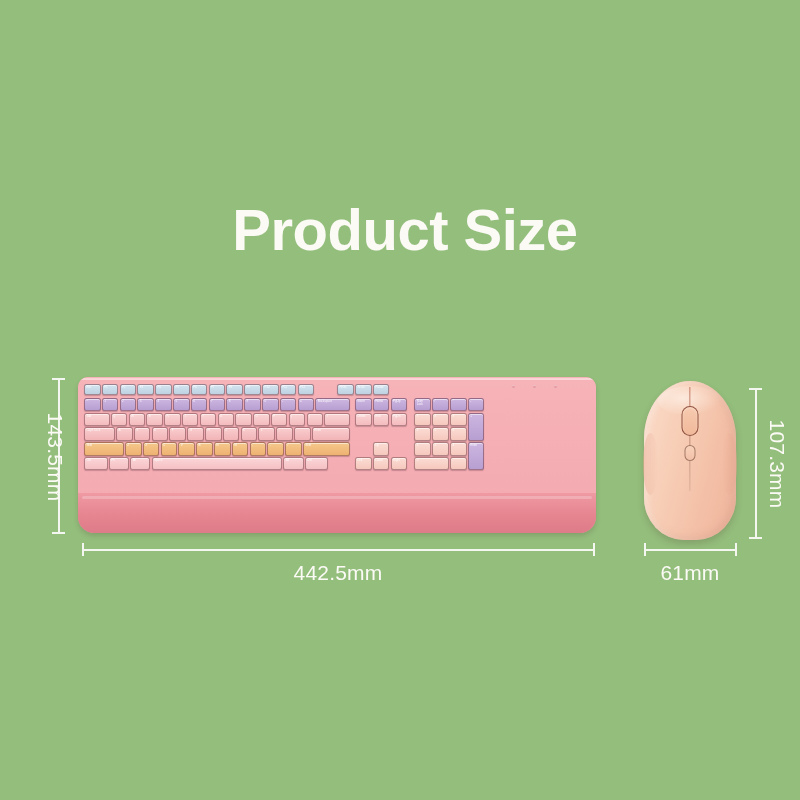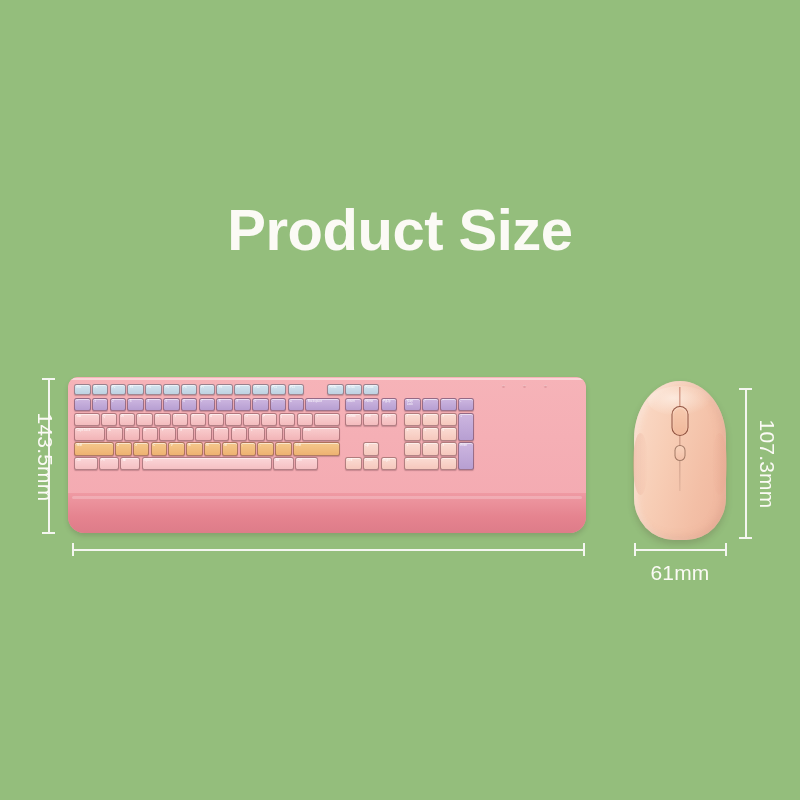--- a/index.html
+++ b/index.html
@@ -3,21 +3,21 @@
 <meta charset="utf-8">
 <style>
   * { box-sizing: border-box; margin: 0; padding: 0; }
   html, body { width: 800px; height: 800px; }
   body {
     font-family: "Liberation Sans", sans-serif;
     background: #94be7c;
     position: relative;
     overflow: hidden;
   }
-  #stage { position: absolute; inset: 0; }
+  #stage { position: absolute; inset: 0; margin-left: 10px; }
 
   
   .title {
     position: absolute;
     left: 0; right: 0;
     top: 198px;
     text-align: center;
     font-size: 58px;
     font-weight: bold;
     color: #fbfaf5;
@@ -151,20 +151,21 @@
   <div class="title">Product Size</div>
 
   <div class="dim-line dim-v" style="left:48px; top:378px; height:155px;"></div>
   <div class="dim-cap-h" style="left:42px; top:378px;"></div>
   <div class="dim-cap-h" style="left:42px; top:532px;"></div>
   <div class="dim-label vert" style="left:-10px; top:445px; width:110px; text-align:center;">143.5mm</div>
 
   <div class="dim-line dim-h" style="left:72px; top:549px; width:512px;"></div>
   <div class="dim-cap-v" style="left:72px; top:543px;"></div>
   <div class="dim-cap-v" style="left:583px; top:543px;"></div>
+  <div class="dim-label" style="left:72px; top:561px; width:512px; text-align:center;">442.5mm</div>
 
   <div class="dim-line dim-v" style="left:745px; top:388px; height:150px;"></div>
   <div class="dim-cap-h" style="left:739px; top:388px;"></div>
   <div class="dim-cap-h" style="left:739px; top:537px;"></div>
   <div class="dim-label vert" style="left:712px; top:452px; width:110px; text-align:center;">107.3mm</div>
 
   <div class="dim-line dim-h" style="left:634px; top:549px; width:92px;"></div>
   <div class="dim-cap-v" style="left:634px; top:543px;"></div>
   <div class="dim-cap-v" style="left:725px; top:543px;"></div>
   <div class="dim-label" style="left:634px; top:561px; width:92px; text-align:center;">61mm</div>

